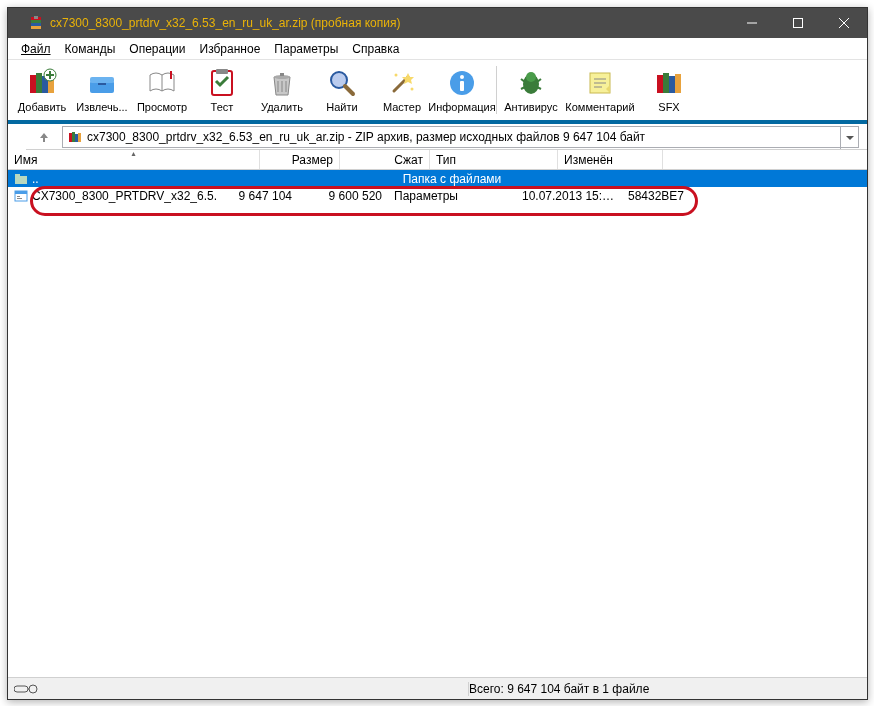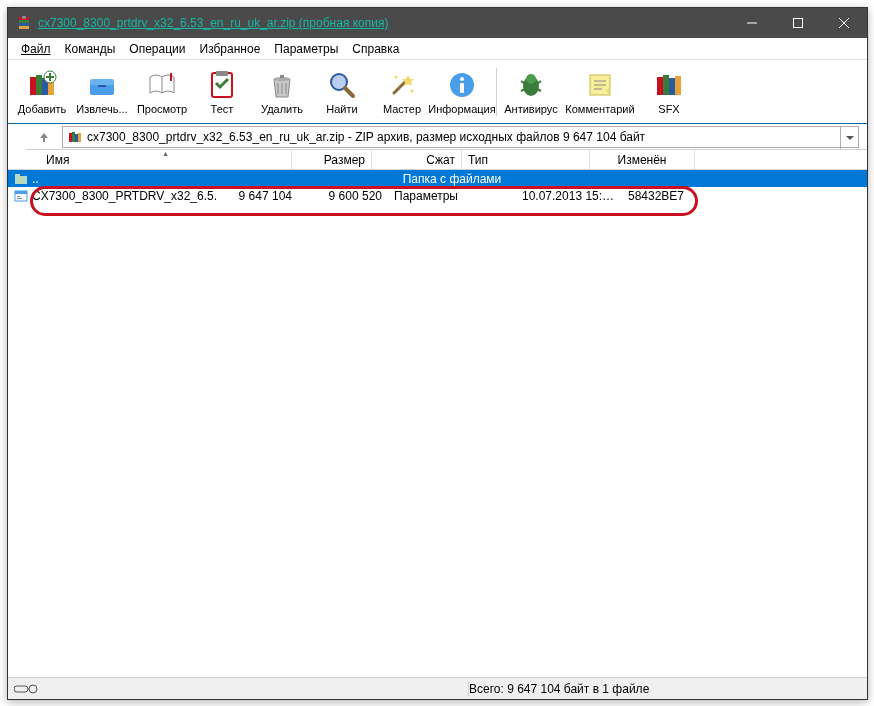--- a/index.html
+++ b/index.html
@@ -1,41 +1,41 @@
 <!DOCTYPE html>
 <html><head>
 <meta charset="utf-8">
 <style>
 * { margin: 0; padding: 0; box-sizing: border-box; font-family: "Segoe UI", Tahoma, sans-serif; }
 body { background: #fff; width: 874px; height: 706px; overflow: hidden; }
 .window { width: 861px; height: 693px; margin: 7px 0 0 7px; background: #fff; border: 1px solid #333; box-shadow: 0 2px 8px rgba(0,0,0,.3); display: flex; flex-direction: column; }
-.titlebar { height: 30px; background: #4a4a4a; color: #14b8a6; display: flex; align-items: center; padding: 0 0 0 8px; font-size: 12px; text-decoration: underline; }
+.titlebar { height: 30px; background: #4a4a4a; color: #eab308; display: flex; align-items: center; padding: 0 0 0 20px; font-size: 12px; }
 .titlebar .app-icon { width: 16px; height: 16px; margin-right: 6px; display:flex;align-items:center;justify-content:center;}
 .titlebar .title-text { flex: 1; }
 .titlebar .win-btns { display: flex; }
 .titlebar .win-btn { width: 46px; height: 30px; display: flex; align-items: center; justify-content: center; color: #fff; cursor: pointer; }
 .menubar { height: 22px; background: #fff; display: flex; align-items: center; padding: 2px 6px; font-size: 12px; border-bottom: 1px solid #e3e3e3; }
 .menubar .menu-item { padding: 2px 7px; cursor: pointer; }
 .menubar .menu-item .ul { text-decoration: underline; }
-.toolbar { height: 64px; background: #fff; border-bottom: 1px solid #0369a1; display: flex; align-items: center; padding: 2px 4px; gap: 0; }
+.toolbar { height: 64px; background: #fff; border-bottom: 4px solid #0369a1; display: flex; align-items: center; padding: 2px 4px; gap: 0; }
 .tool-btn { width: 60px; height: 60px; display: flex; flex-direction: column; align-items: center; justify-content: center; gap: 2px; font-size: 11px; color: #000; cursor: pointer; border: 1px solid transparent; border-radius: 2px; }
 .tool-btn .ic { width: 32px; height: 32px; display:flex;align-items:center;justify-content:center; }
 .tool-sep { width: 1px; height: 48px; background: #d0d0d0; margin: 0 4px; }
 .addrbar { height: 26px; display: flex; align-items: center; padding: 2px 8px 2px 4px; gap: 4px; border-bottom: 1px solid #d0d0d0; margin-left: 18px; }
 .addrbar .up-btn { width: 28px; height: 22px; display: flex; align-items: center; justify-content: center; cursor: pointer; border: 1px solid transparent; border-radius:2px;}
 .addrbar .path-box { flex: 1; height: 22px; border: 1px solid #abadb3; background: #fff; display: flex; align-items: center; padding: 0 4px; font-size: 12px; position: relative; }
 .addrbar .path-box .books-ic { width:16px; height:16px; margin-right:4px; display:flex;align-items:center;justify-content:center;}
 .addrbar .dd { width: 18px; height: 22px; border-left:1px solid #abadb3; display:flex;align-items:center;justify-content:center; position:absolute; right:0; top:0; cursor:pointer;}
 .listhdr { height: 20px; background: #fff; border-bottom: 1px solid #d0d0d0; display: flex; font-size: 12px; }
 .listhdr .col { border-right: 1px solid #e0e0e0; display: flex; align-items: center; padding: 0 6px; cursor: pointer; position: relative; }
-.listhdr .col.name { width: 252px; margin-left: 32px; }
+.listhdr .col.name { width: 252px; }
 .listhdr .col.size { width: 80px; justify-content: flex-end; }
 .listhdr .col.packed { width: 90px; justify-content: flex-end; }
 .listhdr .col.type { width: 128px; }
-.listhdr .col.mod { width: 105px; justify-content: center; }
+.listhdr .col.mod { width: 105px; justify-content: flex-start; }
 .listhdr .col.crc { width: 70px; margin-top: 36px; }
 .listhdr .sort-ind { position:absolute; top:-1px; left:50%; transform:translateX(-50%); font-size:8px; color:#666;}
 .listbody { flex: 1; background: #fff; overflow: auto; position: relative; }
 .row { height: 17px; display: flex; font-size: 12px; align-items: center; }
 .row.sel { background: #0078d7; color: #fff; }
 .row .cell { padding: 0 6px; white-space: nowrap; overflow: hidden; text-overflow: ellipsis; }
 .row .cell.name { width: 210px; display:flex; align-items:center; gap:4px; }
 .row .cell.size { width: 80px; text-align: right; }
 .row .cell.packed { width: 90px; text-align: right; }
 .row .cell.type { width: 128px; }

